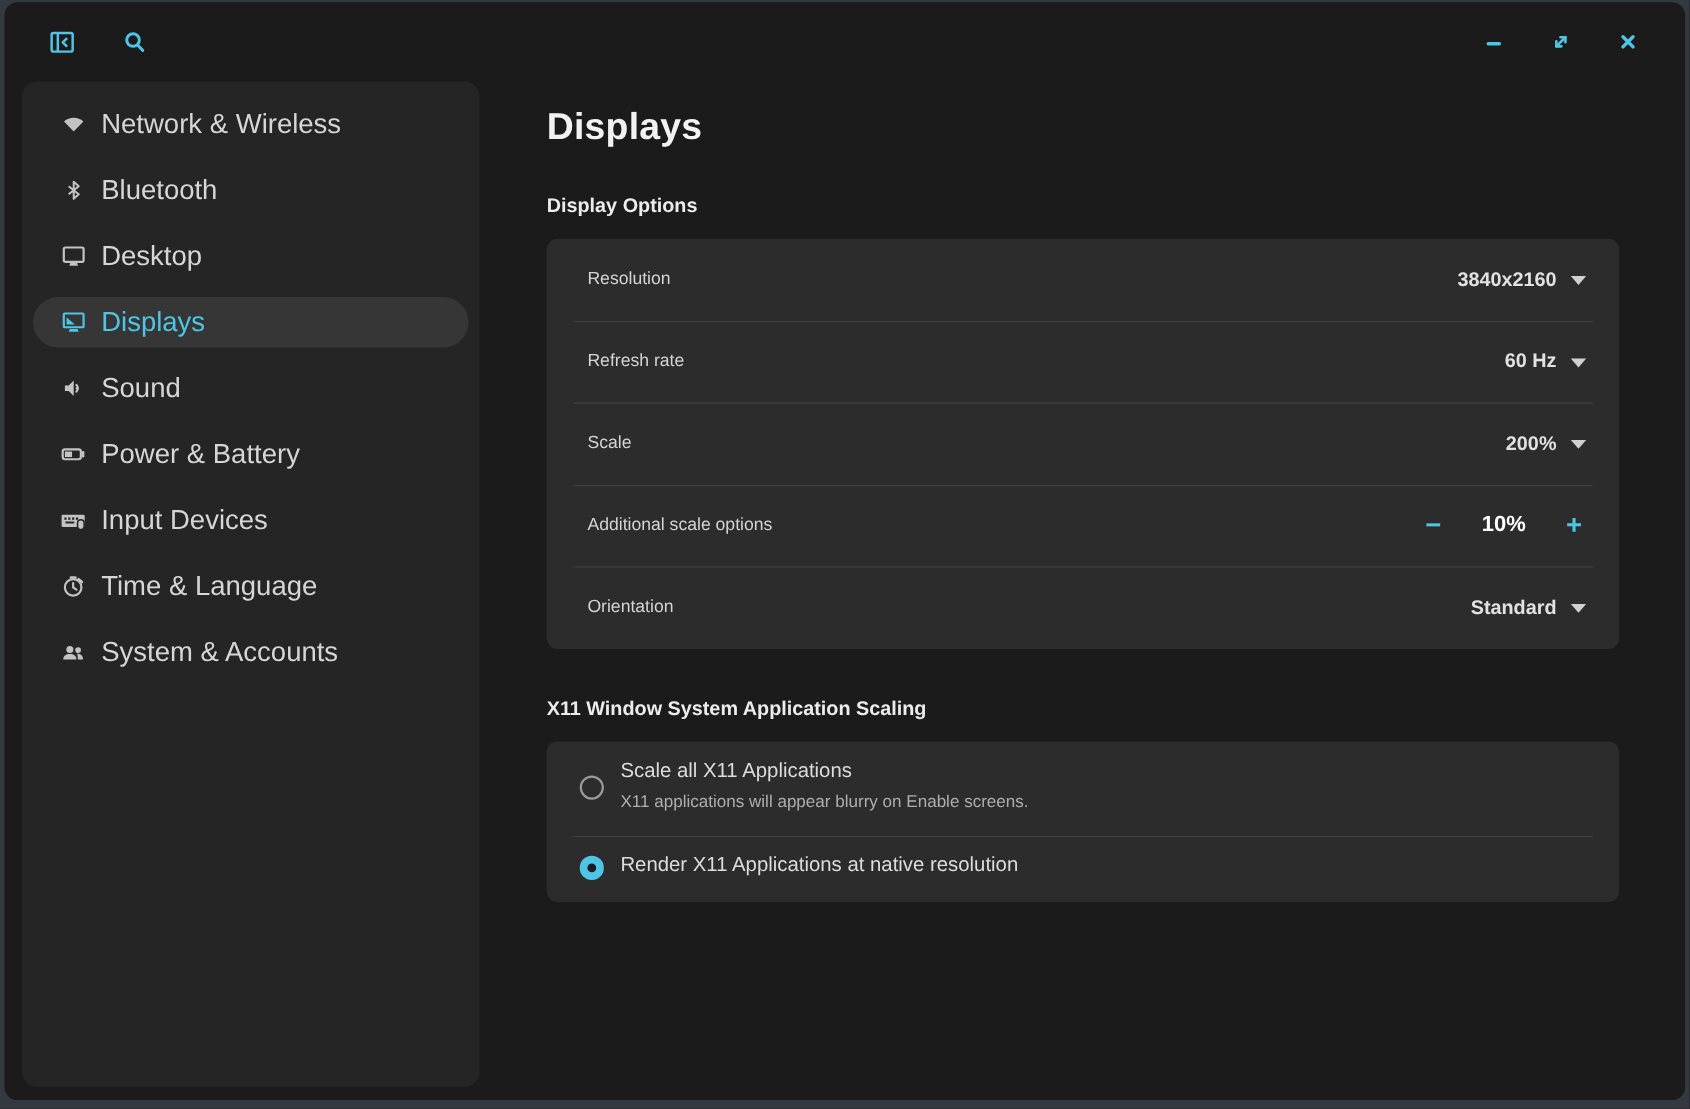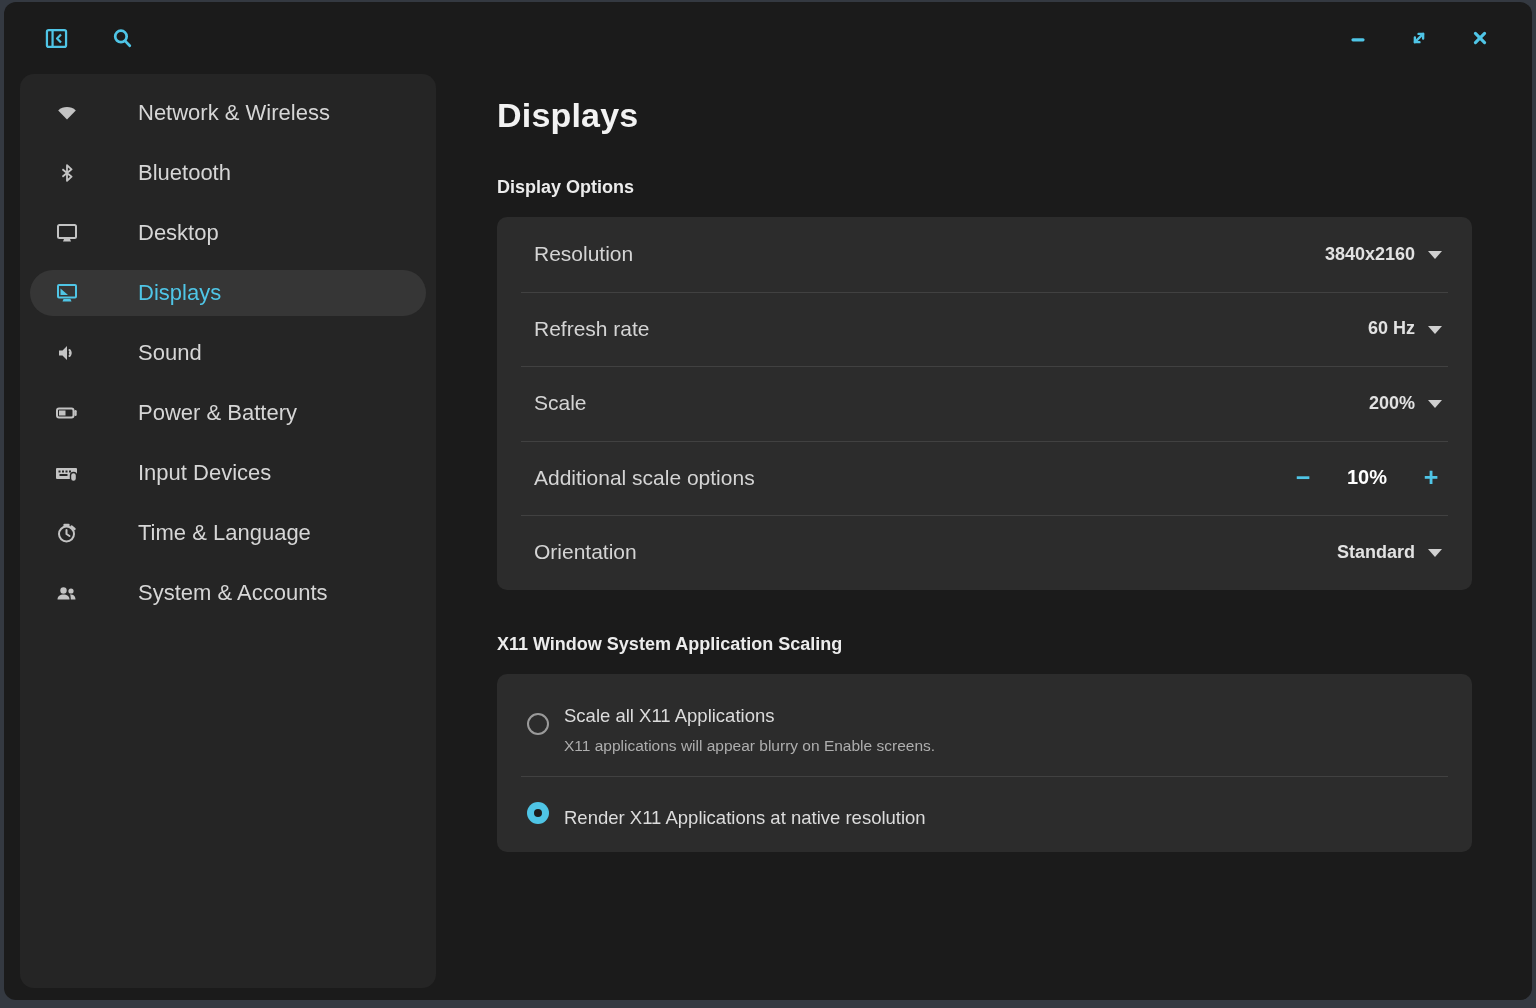--- a/index.html
+++ b/index.html
@@ -30,21 +30,21 @@
   .win-controls .tb-icon + .tb-icon { margin-left:0; }
 
   
   .sidebar {
     position:absolute; left:16px; top:72px; width:416px; bottom:12px;
     background:#252525; border-radius:14px; padding-top:16px;
   }
   .side-item {
     height:46px; margin:0 10px 14px 10px; padding-left:24px;
     display:flex; align-items:center; border-radius:24px;
-    font-size:22px; color:#d6d6d6; cursor:pointer;gap:46px;
+    font-size:25px; color:#d6d6d6; cursor:pointer;
   }
   .side-item .icon { width:25px; height:25px; margin-right:13px; flex:0 0 auto;
     display:flex; align-items:center; justify-content:center; }
   .side-item.selected { background:#363636; color:#4fc5e6; }
   .side-item svg { display:block; }
 
   
   .main { position:absolute; left:493px; top:72px; right:60px; bottom:0; }
   .page-title { font-size:34px; font-weight:700; color:#f2f2f2; margin-top:22px; letter-spacing:.2px; }
   .section-heading { font-size:18px; font-weight:700; color:#ececec; margin-top:42px; }
@@ -54,21 +54,21 @@
     background:#2c2c2c; border-radius:10px; margin-top:19px; overflow:hidden;
   }
   .row {
     height:74.5px; display:flex; align-items:center;
     padding:0 30px 0 37px; position:relative;
   }
   .row + .row::before {
     content:""; position:absolute; left:24px; right:24px; top:0;
     height:1px; background:#414141;
   }
-  .row-label { font-size:21px; color:#d4d4d4; flex:1; }
+  .row-label { font-size:16px; color:#d4d4d4; flex:1; }
   .dropdown { display:flex; align-items:center; gap:13px; cursor:pointer; }
   .dropdown-value { font-size:18px; color:#e2e2e2;font-weight:bold; }
   .caret {
     width:0; height:0; margin-top:2px;
     border-left:7px solid transparent; border-right:7px solid transparent;
     border-top:8px solid #d0d0d0;
   }
   .stepper { display:flex; align-items:center; gap:22px; }
   .step-btn { font-size:25px; font-weight:700; color:#4fc5e6; cursor:pointer; line-height:1;
     width:22px; text-align:center; }
@@ -85,21 +85,21 @@
   }
   .radio {
     width:22px; height:22px; border-radius:50%; flex:0 0 auto;
     border:2px solid #9a9a9a; margin-right:15px; position:relative;
   }
   .radio.checked { border:none; background:#4fc5e6; }
   .radio.checked::after {
     content:""; position:absolute; left:7px; top:7px; width:8px; height:8px;
     border-radius:50%; background:#1d1d1d;
   }
-  .opt-text { flex:1;margin-top:16px; }
+  .opt-text { flex:1; }
   .opt-title { font-size:18.5px; color:#dcdcdc; margin-bottom:6px; }
   .opt-desc { font-size:15.5px; color:#aeaeae; line-height:26px; max-width:830px; }
 </style>
 </head>
 <body>
 
 <div class="window">
 
   <div class="titlebar">
     <div class="tb-icon">

